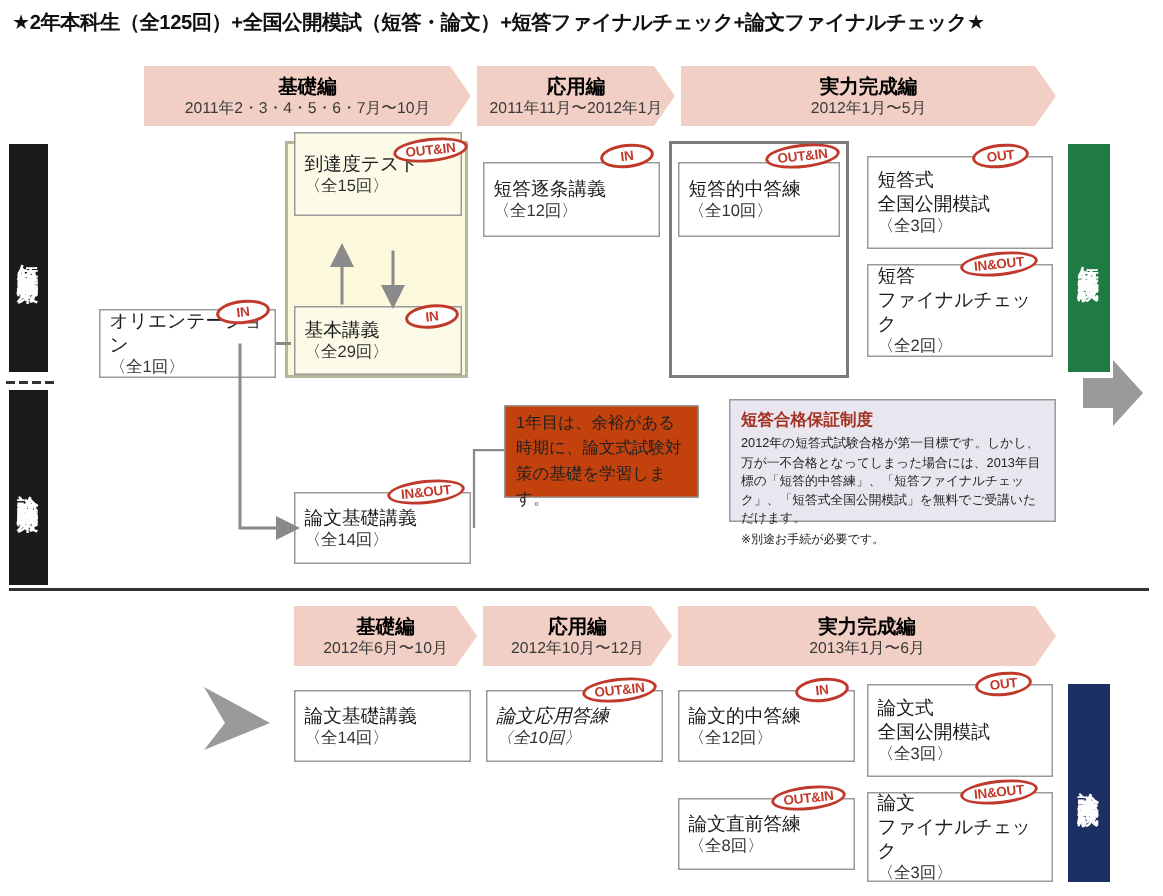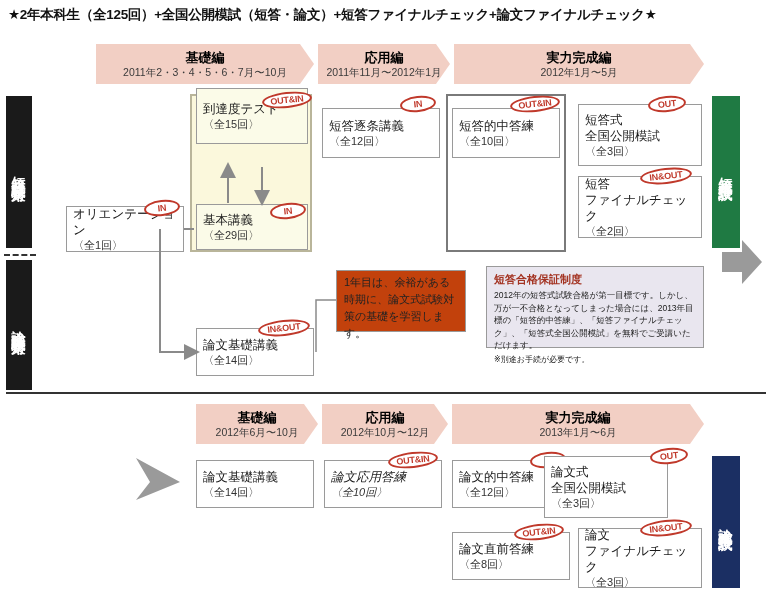--- a/index.html
+++ b/index.html
@@ -200,21 +200,21 @@
     <div class="c-count">〈全10回〉</div>
   </div>
   <div class="abs badge" style="left:388px;top:452px;width:50px;height:16px;">OUT&amp;IN</div>
 
   <div class="abs course" style="left:452px;top:460px;width:118px;height:48px;">
     <div class="c-name">論文的中答練</div>
     <div class="c-count">〈全12回〉</div>
   </div>
   <div class="abs badge" style="left:530px;top:452px;width:36px;height:16px;">IN</div>
 
-  <div class="abs course" style="left:544px;top:456px;width:124px;height:62px;">
+  <div class="abs course" style="left:578px;top:456px;width:124px;height:62px;">
     <div class="c-name" style="white-space:pre-line;">論文式
 全国公開模試</div>
     <div class="c-count">〈全3回〉</div>
   </div>
   <div class="abs badge" style="left:650px;top:448px;width:38px;height:16px;">OUT</div>
 
   <div class="abs course" style="left:452px;top:532px;width:118px;height:48px;">
     <div class="c-name">論文直前答練</div>
     <div class="c-count">〈全8回〉</div>
   </div>

